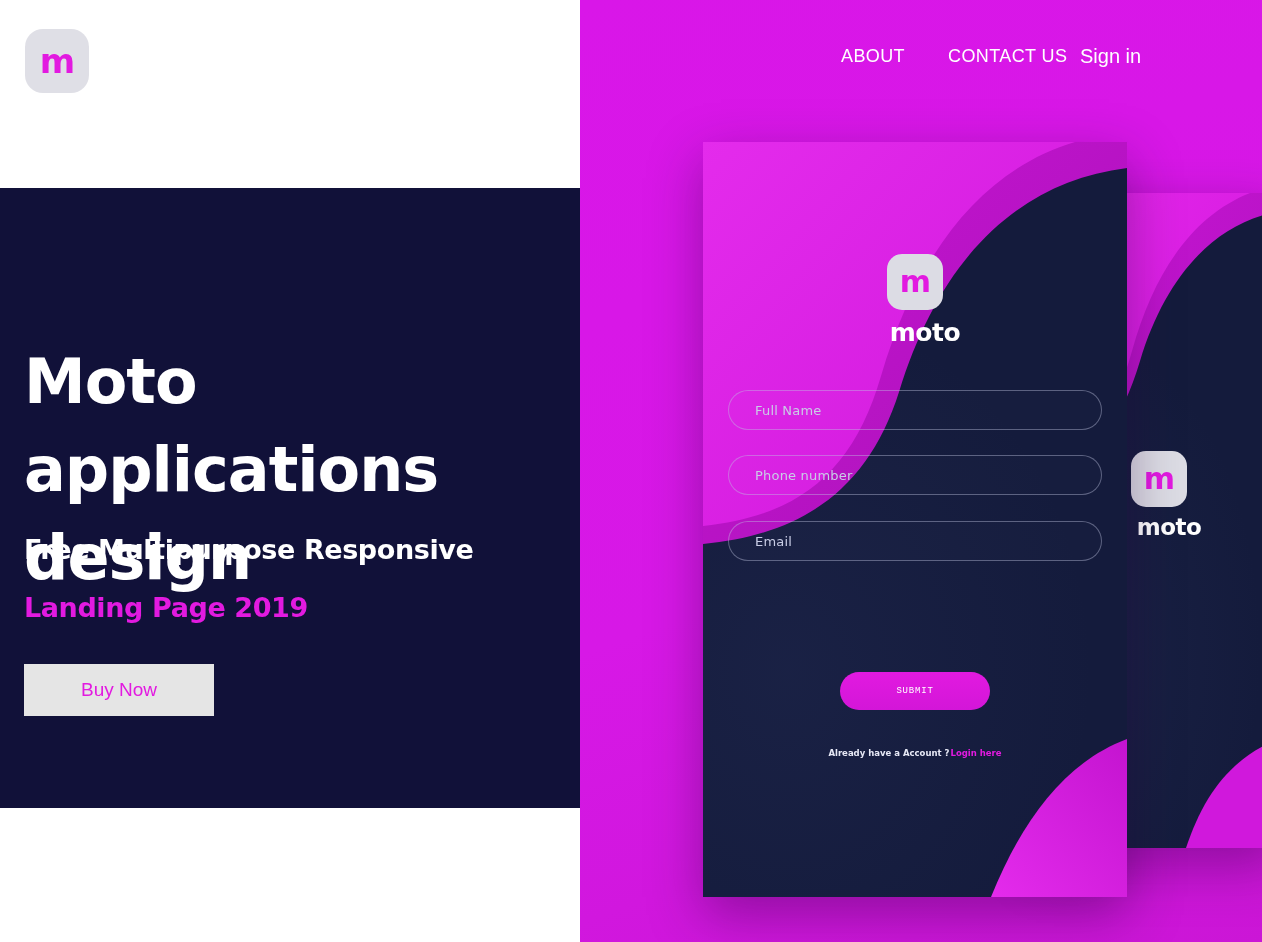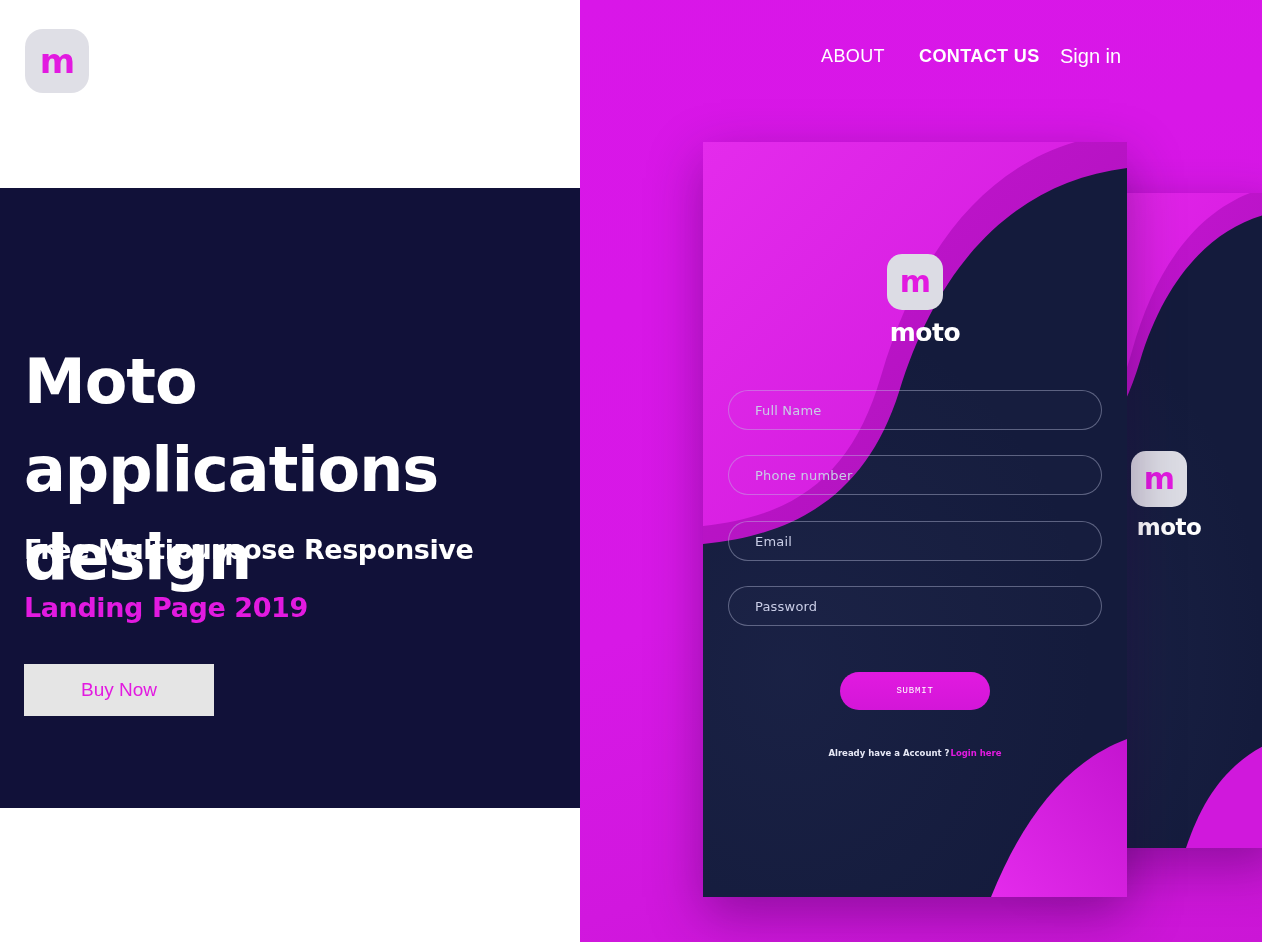--- a/index.html
+++ b/index.html
@@ -54,23 +54,24 @@
 
   
   .right-col {
     position:absolute; left:580px; top:0; width:682px; height:942px;
     background:linear-gradient(160deg,#d916e8 0%, #d718e6 55%, #cb16d6 100%);
     overflow:hidden;
   }
   .nav-item {
     color:#ffffff; cursor:pointer; white-space:nowrap;
     font-family:"Liberation Sans", sans-serif;
+    margin-left:20px;
   }
   .nav-about { position:absolute; left:241px; top:46px; font-size:18px; letter-spacing:0.4px; }
-  .nav-contact { position:absolute; left:339px; top:46px; font-size:18px; letter-spacing:0.4px;font-weight:bold; }
+  .nav-contact { position:absolute; left:348px; top:46px; font-size:18px; letter-spacing:0.4px; }
   .nav-signin { position:absolute; left:480px; top:45px; font-size:20px; }
 
   
   .phone {
     position:absolute; overflow:hidden;
     background:#111a3a;
     box-shadow:0 18px 50px rgba(40,0,60,0.38);
   }
   .phone-back { left:456px; top:193px; width:246px; height:655px; }
   .phone-front { left:123px; top:142px; width:424px; height:755px; }
@@ -216,21 +217,20 @@
       <div class="moto-logo-wrap" style="left:0;top:112px;width:424px;">
         <div class="moto-badge" style="width:56px;height:56px;border-radius:15px;">
           <span class="m-glyph" style="font-size:30px;">m</span>
         </div>
         <div class="moto-word" style="font-size:25px;margin-top:8px;">moto</div>
       </div>
 
       <div class="field" style="left:25px;top:248px;width:374px;height:40px;">Full Name</div>
       <div class="field" style="left:25px;top:379px;width:374px;height:40px;">Email</div>
       <div class="field" style="left:25px;top:313px;width:374px;height:40px;">Phone number</div>
-      <div class="field" style="left:25px;top:444px;width:374px;height:40px;">Password</div>
 
       <button class="submit-btn" style="top: 530px; width: 150px; height: 38px; left: 137px; right: auto; transform: translateX(0px); margin-left: 0px;" id="submitBtn">SUBMIT</button>
 
       <div class="login-row" style="left:0;top:606px;width:424px;justify-content:center;">
         <span class="q">Already have a Account ?</span>
         <span class="link">Login here</span>
       </div>
     </div>
 
   </div>

